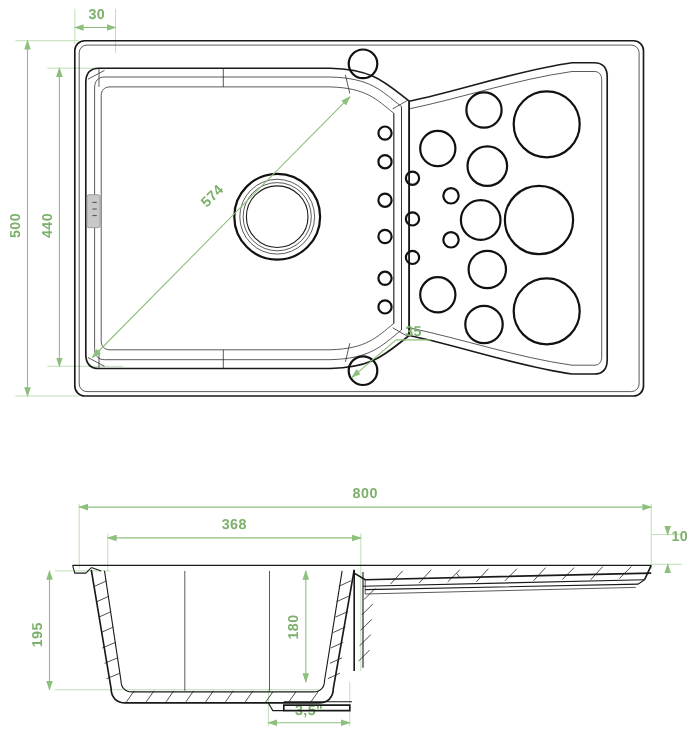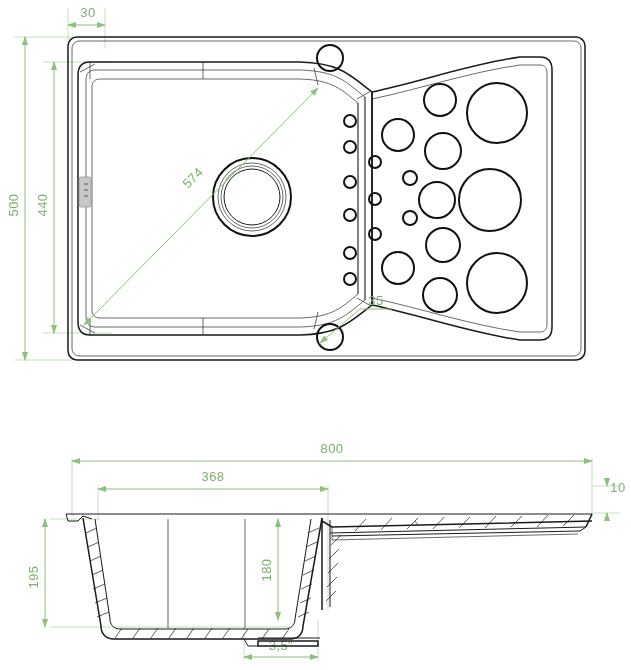--- a/index.html
+++ b/index.html
@@ -1,17 +1,17 @@
 <!DOCTYPE html>
 <html><head>
 <meta charset="utf-8">
 <style>
   html,body{margin:0;padding:0;background:#ffffff;}
   body{width:631px;height:670px;font-family:"Liberation Sans",sans-serif;}
-  #stage{position:relative;width:631px;height:670px;overflow:hidden;background:#fff;}
+  #stage{position:relative;width:631px;height:670px;overflow:hidden;background:#fff;font-weight:bold;}
   svg{display:block;}
   .dimtext{font-family:"Liberation Sans",sans-serif;font-size:13px;fill:#7cb06b;letter-spacing:0.4px;}
   .outline{fill:none;stroke:#1a1a1a;stroke-width:1.5;}
   .outline-thin{fill:none;stroke:#1a1a1a;stroke-width:1;}
   .outline-hair{fill:none;stroke:#2a2a2a;stroke-width:0.7;}
   .hole{fill:none;stroke:#111;stroke-width:2;}
   .dimline{stroke:#8cc07c;stroke-width:1;fill:none;}
   .extline{stroke:#b6dbab;stroke-width:0.8;fill:none;}
   .hatch{stroke:#1a1a1a;stroke-width:0.7;fill:none;}
   .overflowtab{fill:#c8c8c8;stroke:#8a8a8a;stroke-width:0.7;}

